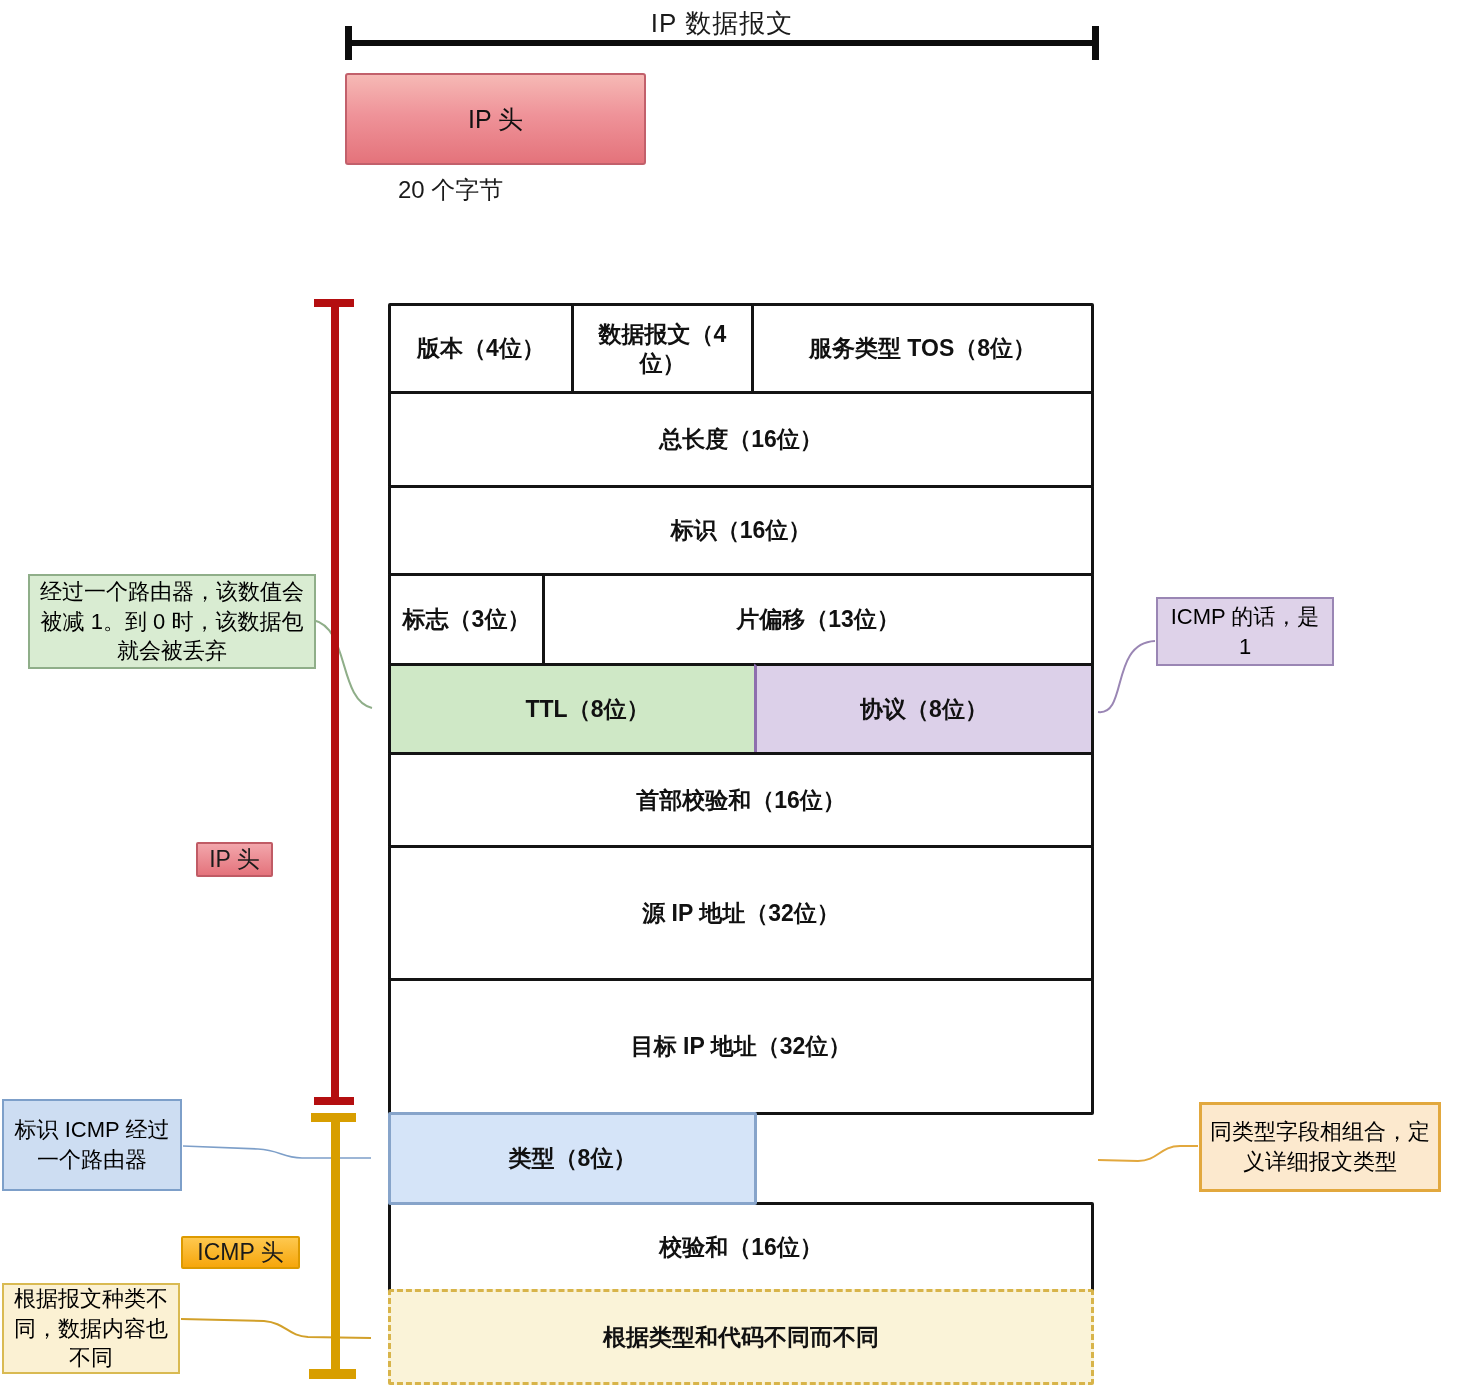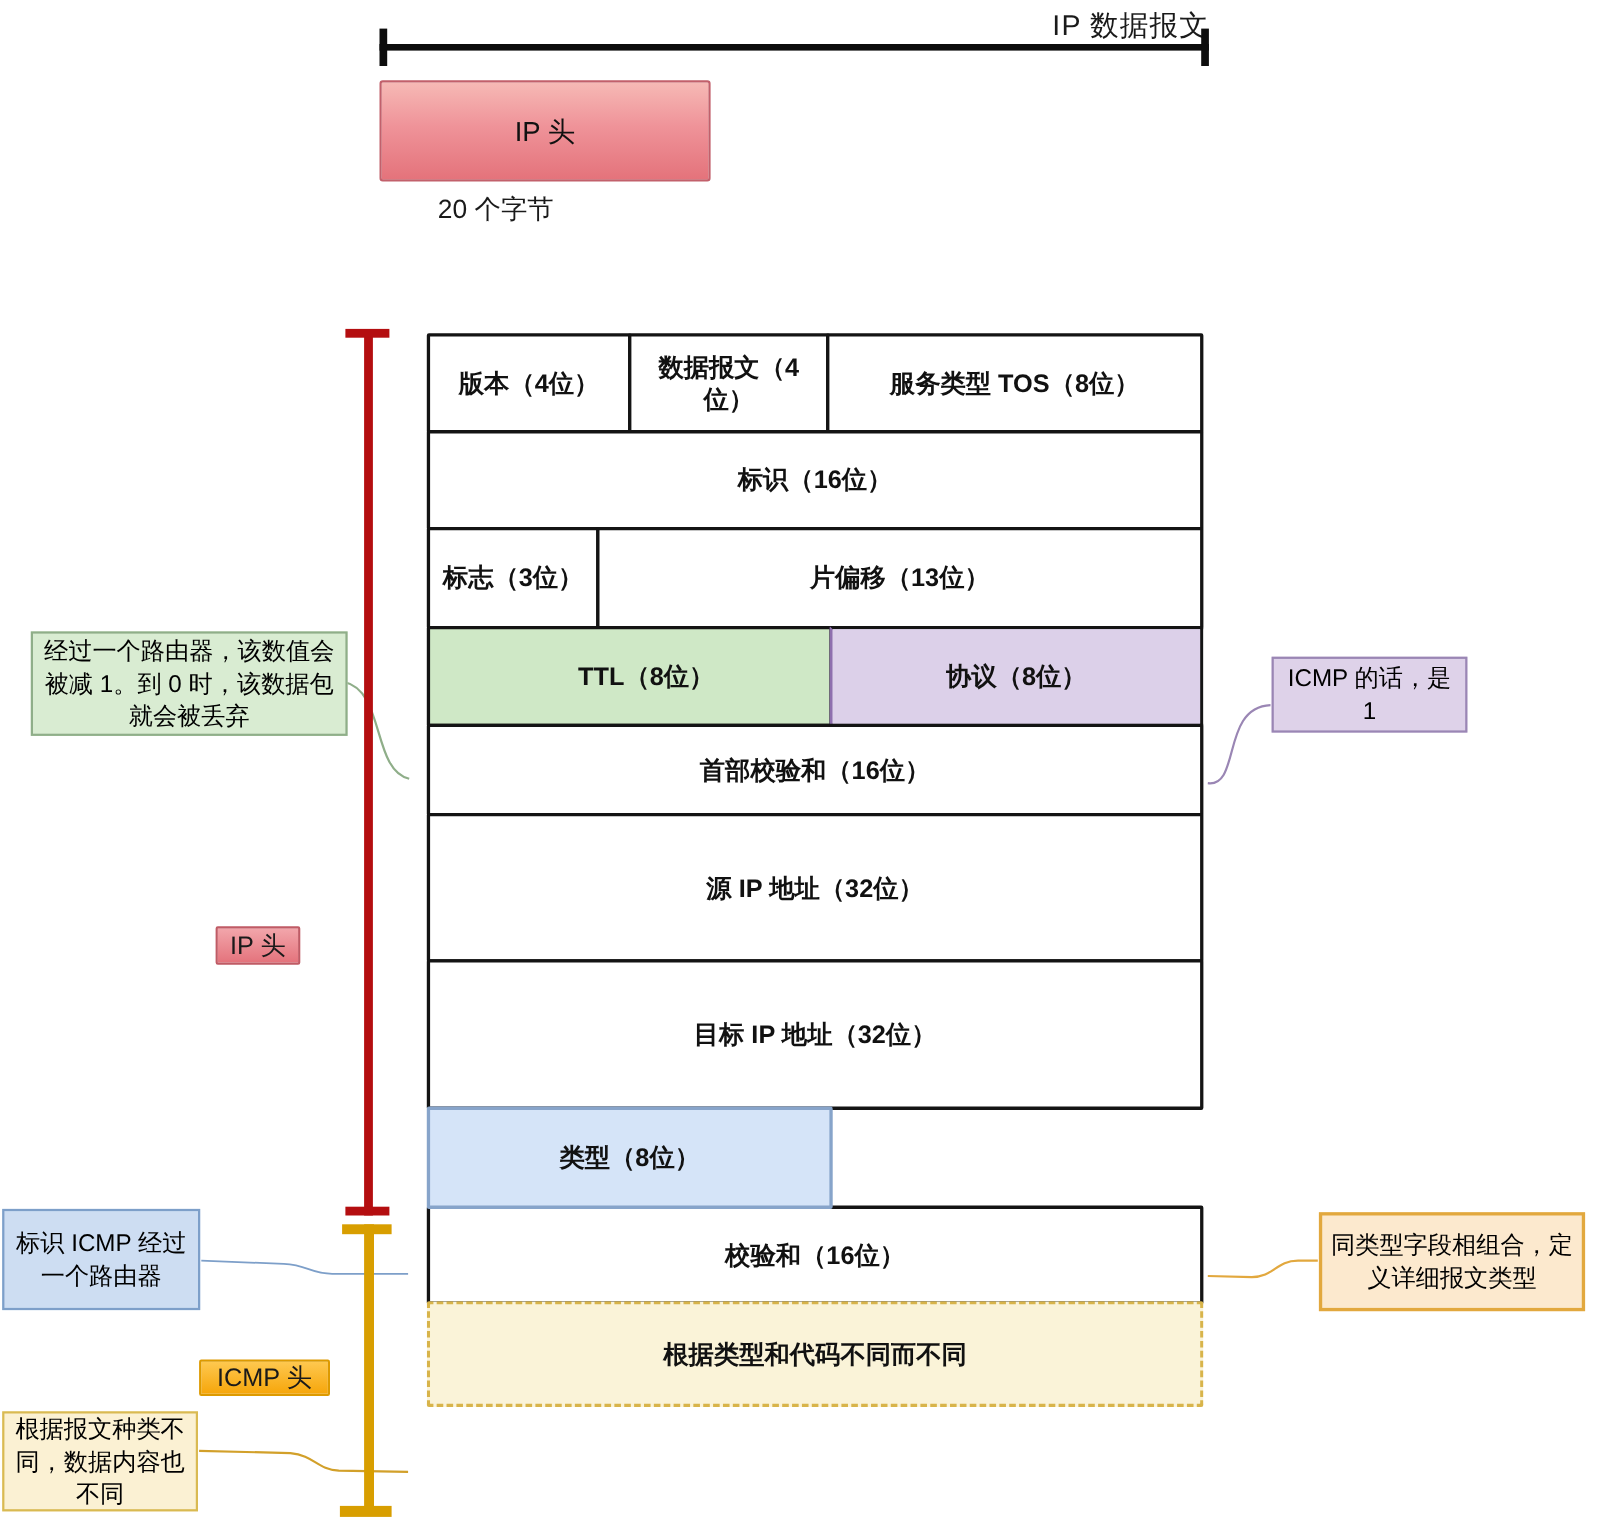--- a/index.html
+++ b/index.html
@@ -1,21 +1,21 @@
 <!DOCTYPE html>
 <html><head>
 <meta charset="utf-8">
 <style>
   * { margin:0; padding:0; box-sizing:border-box; }
   html,body { background:#ffffff; }
   body { font-family:"Liberation Sans", sans-serif; color:#111; }
   .canvas { position:relative; width:1472px; height:1388px; background:#ffffff; overflow:hidden; }
 
   
-  .pkt-title { position:absolute; left:345px; top:6px; width:754px; text-align:right;
+  .pkt-title { position:absolute; left:345px; top:6px; width:754px; text-align:center;
                font-size:26px; color:#1a1a1a; letter-spacing:1px; }
   .bracket-h { position:absolute; left:345px; top:40px; width:754px; height:6px; background:#0d0d0d; }
   .bracket-tick { position:absolute; top:26px; width:7px; height:34px; background:#0d0d0d; }
   .tick-left { left:345px; } .tick-right { left:1092px; }
 
   .pkt-box { position:absolute; top:73px; height:92px; display:flex; align-items:center;
              justify-content:center; font-size:25px; border-radius:3px; }
   .pkt-ip { left:345px; width:301px; background:linear-gradient(#f6b9b5,#ef9399 45%,#e4737b);
             border:2.5px solid #c2606b; z-index:2; }
   .pkt-icmp { left:644px; width:455px; background:linear-gradient(#ffc93c,#fbb81a 50%,#f5a700);
@@ -82,32 +82,35 @@
   <div class="bracket-tick tick-right"></div>
   <div class="pkt-box pkt-ip">IP 头</div>
   <div class="bytes-note">20 个字节</div>
 
   <div class="ftable">
     <div class="trow" style="height:91px">
       <div class="tcell" style="width:186px">版本（4位）</div>
       <div class="tcell" style="width:183px">数据报文（4位）</div>
       <div class="tcell" style="flex:1">服务类型 TOS（8位）</div>
     </div>
+    <div class="trow" style="height:97px">
+      <div class="tcell" style="flex:1">总长度（16位）</div>
+    </div>
     <div class="trow" style="height:91px">
       <div class="tcell" style="flex:1">标识（16位）</div>
     </div>
     <div class="trow" style="height:93px">
       <div class="tcell" style="width:157px">标志（3位）</div>
       <div class="tcell" style="flex:1">片偏移（13位）</div>
     </div>
     <div class="trow" style="height:92px">
       <div class="tcell c-ttl" style="width:369px">TTL（8位）</div>
       <div class="tcell c-prot" style="flex:1">协议（8位）</div>
     </div>
-    <div class="trow" style="height:84px">
+    <div class="trow" style="height:96px">
       <div class="tcell" style="flex:1">首部校验和（16位）</div>
     </div>
     <div class="trow" style="height:136px">
       <div class="tcell" style="flex:1">源 IP 地址（32位）</div>
     </div>
     <div class="trow" style="height:137px">
       <div class="tcell" style="flex:1">目标 IP 地址（32位）</div>
     </div>
     <div class="trow" style="height:93px">
       <div class="tcell c-type" style="width:369px">类型（8位）</div>

